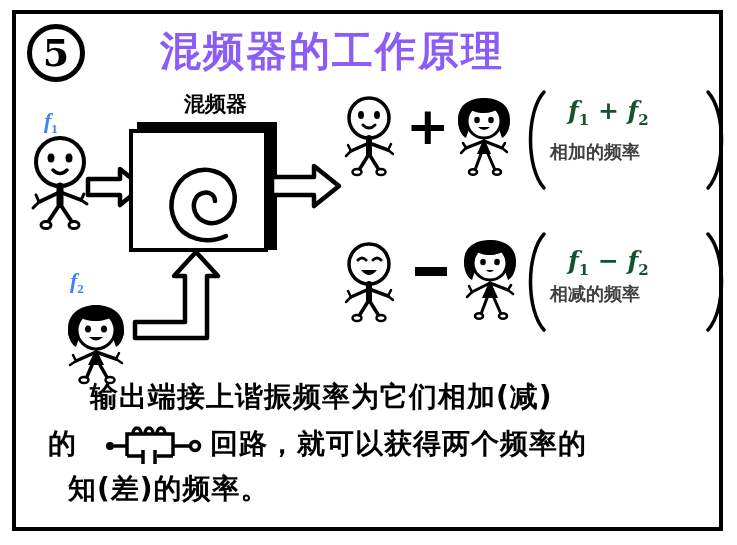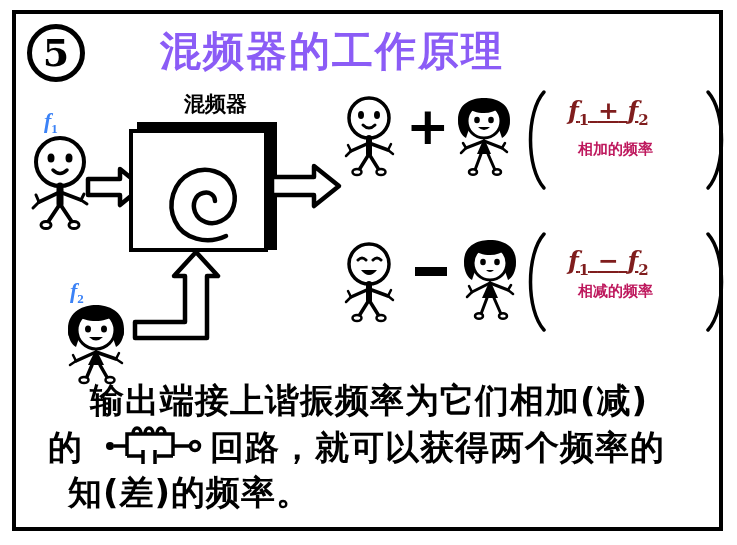--- a/index.html
+++ b/index.html
@@ -96,45 +96,43 @@
     box-sizing: border-box;
   }
 
   
   .formula-group { position: absolute; }
   .paren-math {
     position: absolute;
     font-size: 25px;
     font-style: italic;
     font-weight: bold;
-    color: #7f1d1d;
+    color: #14532d;
     font-family: "DejaVu Serif", serif;
     white-space: nowrap;
-    text-decoration: underline;
   }
   .paren-math sub { font-size: 15px; font-style: normal; }
   .paren-cn {
     position: absolute;
-    font-size: 15px;
-    font-weight: bold;
-    color: #be185d;
-    white-space: nowrap;
-    margin-left: 28px;
+    font-size: 18px;
+    font-weight: bold;
+    color: #404040;
+    white-space: nowrap;
   }
   .op-sign {
     position: absolute;
     color: #000;
     font-weight: bold;
     line-height: 1;
   }
 
   
   .caption-line {
     position: absolute;
-    font-size: 34px;
+    font-size: 28px;
     font-weight: bold;
     color: #000;
     white-space: nowrap;
     letter-spacing: 1px;
   }
   svg { display: block; overflow: visible; }
 </style>
 </head>
 <body>
 
@@ -191,21 +189,21 @@
       </svg>
     </div>
   </div>
 
   <div class="abs" style="left:270px; top:163px;">
     <svg width="72" height="46" viewBox="0 0 72 46">
       <path d="M2 14 L44 14 L44 3 L69 23 L44 43 L44 32 L2 32 Z" fill="#fff" stroke="#000" stroke-width="4.5" stroke-linejoin="round"></path>
     </svg>
   </div>
 
-  <div class="freq-label" style="left:70px; top:278px;">
+  <div class="freq-label" style="left:70px; top:268px;">
     <span>f</span><sub>2</sub>
   </div>
 
   <div class="abs" style="left:58px; top:305px;">
     <svg width="76" height="76" viewBox="0 0 76 76">
       <path d="M10 24 C10 6 26 0 38 0 C50 0 66 6 66 24
                C66 34 62 40 58 42 L54 30 L22 30 L18 42
                C14 40 10 34 10 24 Z" fill="#000"></path>
       <circle cx="38" cy="25" r="19" fill="#fff" stroke="#000" stroke-width="3"></circle>
       <path d="M19 10 C26 2 50 2 57 10 C52 14 44 16 38 16 C30 16 23 14 19 10 Z" fill="#000"></path>

